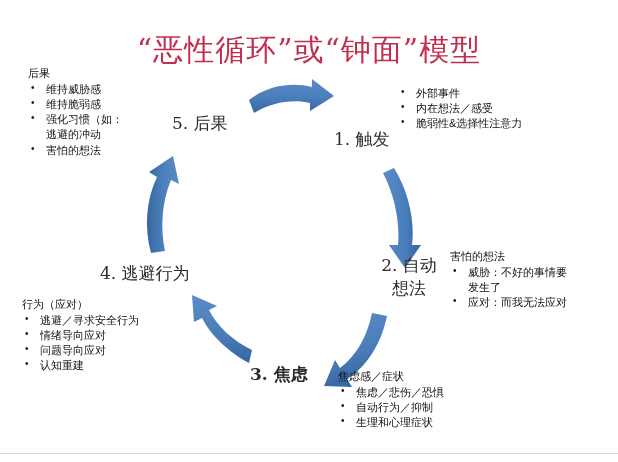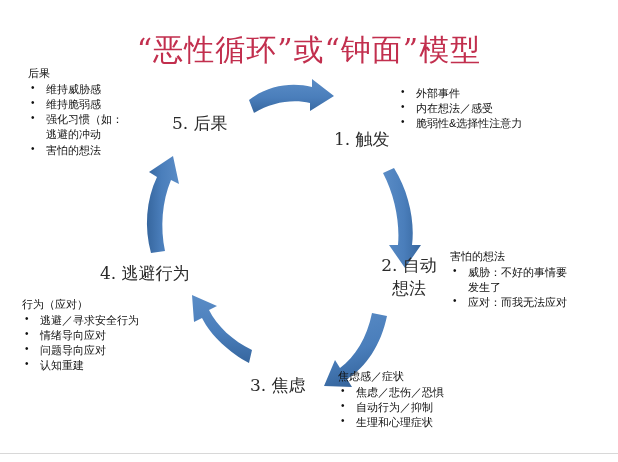--- a/index.html
+++ b/index.html
@@ -71,21 +71,21 @@
   
   #blk-consequences{left:28px;top:66px;}
   #blk-trigger{left:398px;top:86px;}
   #blk-thoughts{left:450px;top:249px;}
   #blk-anxiety{left:338px;top:369px;}
   #blk-behavior{left:22px;top:297px;}
 
   #lbl-5{left:172px;top:112px;}
   #lbl-1{left:334px;top:128px;}
   #lbl-2{left:372px;top:254px;text-align:center;width:74px;}
-  #lbl-3{left:250px;top:374px;}
+  #lbl-3{left:250px;top:363px;font-weight:bold;}
   #lbl-4{left:100px;top:262px;}
 
   .footline{
     position:absolute;left:0;top:453px;width:618px;height:1px;
     background:#d8d8d8;
   }
 </style>
 </head>
 <body>
 

